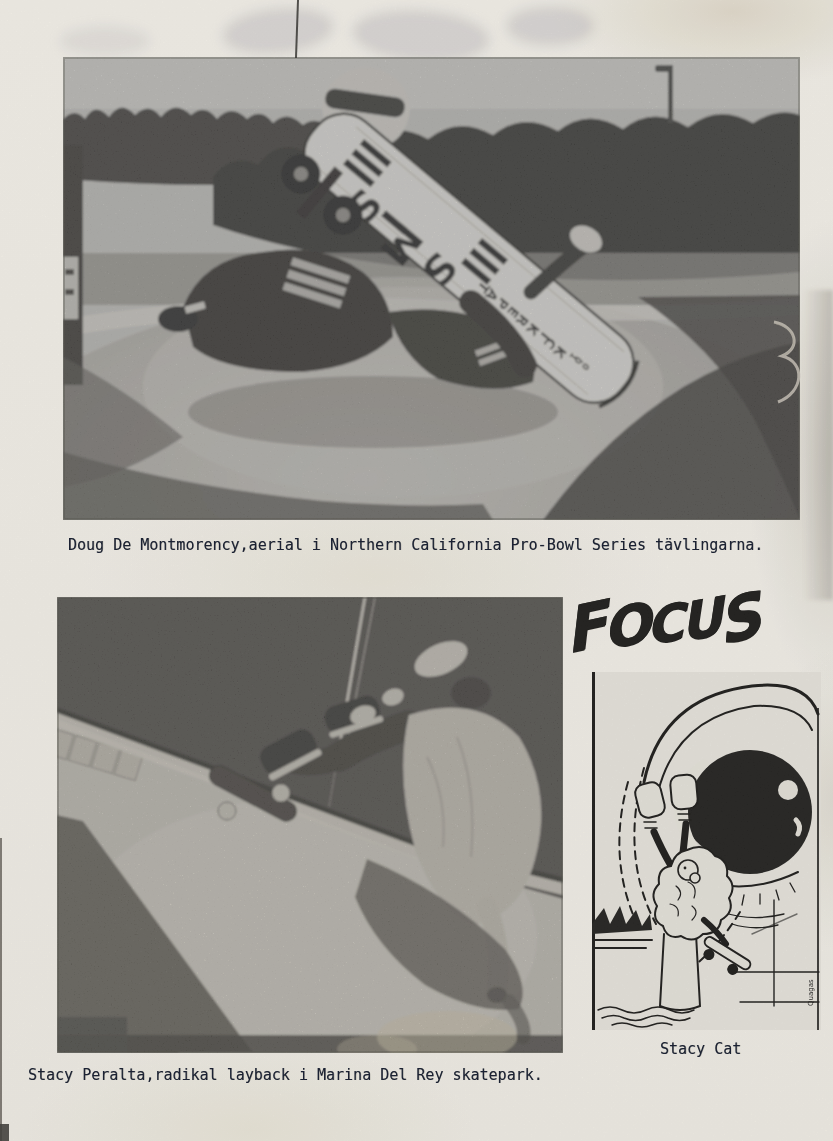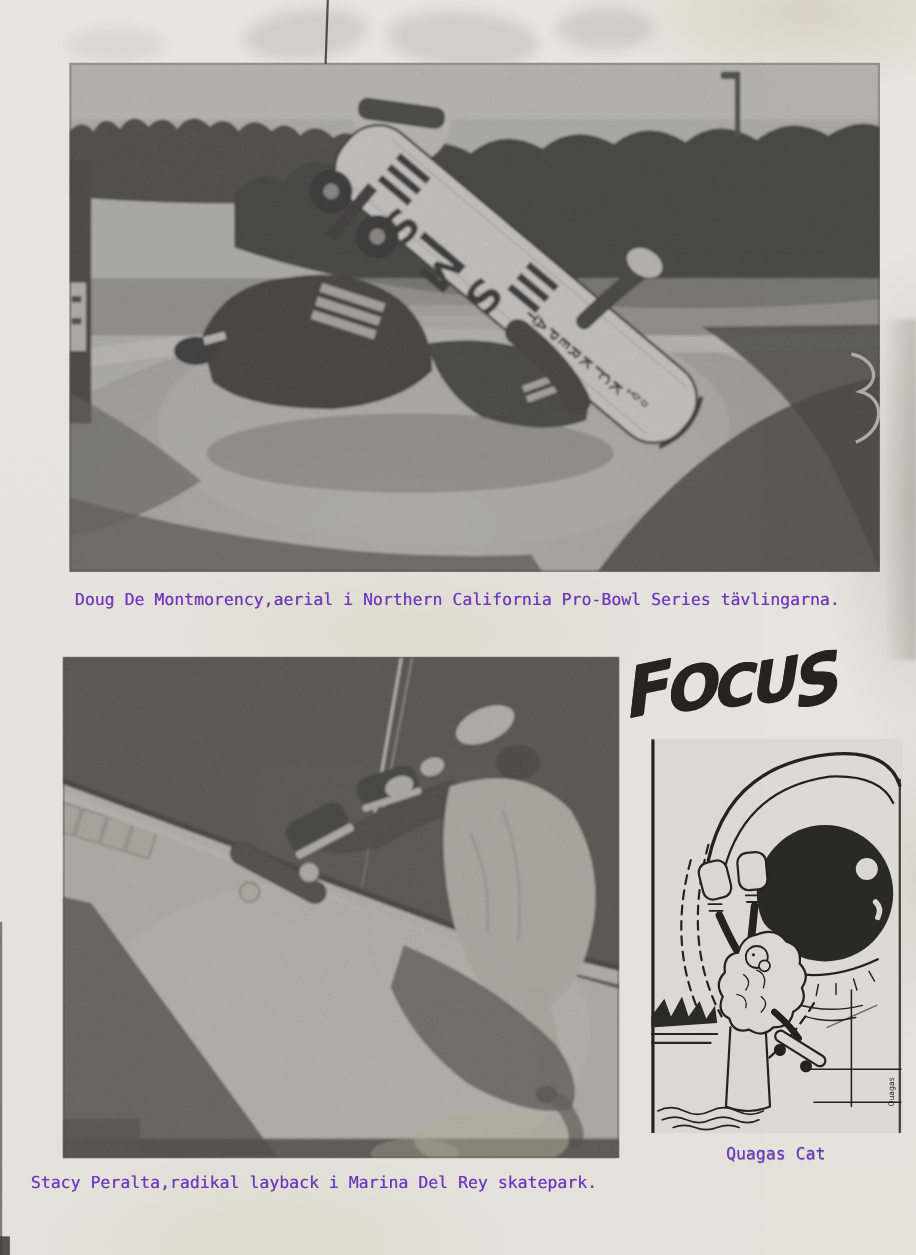--- a/index.html
+++ b/index.html
@@ -14,21 +14,21 @@
       radial-gradient(ellipse 260px 110px at 88% 1%, rgba(210,200,178,.55), rgba(210,200,178,0) 70%),
       radial-gradient(ellipse 120px 330px at 100% 40%, rgba(175,170,160,.38), rgba(175,170,160,0) 72%),
       radial-gradient(ellipse 420px 160px at 45% 50.5%, rgba(224,218,202,.45), rgba(224,218,202,0) 70%),
       radial-gradient(ellipse 300px 120px at 30% 99%, rgba(222,215,198,.4), rgba(222,215,198,0) 75%),
       radial-gradient(ellipse 90px 200px at 100% 70%, rgba(185,180,168,.3), rgba(185,180,168,0) 75%),
       linear-gradient(180deg,#f3f0e8 0%,#f1eee6 55%,#efece3 100%);
   }
   .photo{position:absolute;display:block;}
   .caption{
     position:absolute;font-size:15px;letter-spacing:0;white-space:pre;
-    color:#6d28d9;text-shadow:0.4px 0.4px 0.3px rgba(70,68,63,.55);
+    color:#0f172a;text-shadow:0.4px 0.4px 0.3px rgba(70,68,63,.55);
   }
   
   .focus{position:absolute;left:570px;top:592px;width:250px;height:78px;transform:rotate(-2deg);}
   .focus span{
     display:inline-block;font-family:"DejaVu Sans",sans-serif;font-weight:bold;font-style:italic;
     color:#1b1a18;text-shadow:1px 0 0 #1b1a18,0 1px 0 #1b1a18;line-height:1;margin-right:-4px;
   }
   .focus .l0{font-size:62px;transform:rotate(-10deg) skewX(-8deg);}
   .focus .l1{font-size:55px;transform:translateY(-2px) rotate(-6deg) skewX(-8deg);}
   .focus .l2{font-size:51px;transform:translateY(-4px) rotate(-5deg) skewX(-8deg);}
@@ -298,21 +298,21 @@
     <g stroke-width="1.5">
       <path d="M6,338 q12,-6 24,0 q12,6 24,0 q12,-6 24,0 q12,6 24,0"></path>
       <path d="M10,346 q12,-5 22,0 q12,5 22,0 q12,-5 22,0 q12,5 22,0"></path>
       <path d="M20,353 q10,-4 20,0 q10,4 20,0 q10,-4 20,0"></path>
     </g>
   </g>
   <text transform="translate(221,334) rotate(-90)" font-family="DejaVu Sans" font-size="7" fill="#1c1b19">Quagas</text>
   <rect width="229" height="358" filter="url(#grainDark)" opacity="0.06"></rect>
 </svg>
 
-<div class="caption" style="left:660px;top:1040px">Quagas Cat</div>
+<div class="caption" style="left:660px;top:1040px">Stacy Cat</div>
 <div class="caption" style="left:28px;top:1066px">Stacy Peralta,radikal layback i Marina Del Rey skatepark.</div>
 
 <div class="scratch"></div>
 <div class="edge-sliver"></div>
 <div class="corner-mark"></div>
 <div class="right-band"></div>
 <svg class="crease" width="60" height="110" viewBox="0 0 60 110">
   <path d="M12,6 C34,10 40,32 20,40 C44,46 42,76 16,86" fill="none" stroke="#c8c2b6" stroke-width="3" opacity="0.85"></path>
   <path d="M14,8 C34,12 38,32 22,39" fill="none" stroke="#aaa398" stroke-width="1" opacity="0.6"></path>
 </svg>

